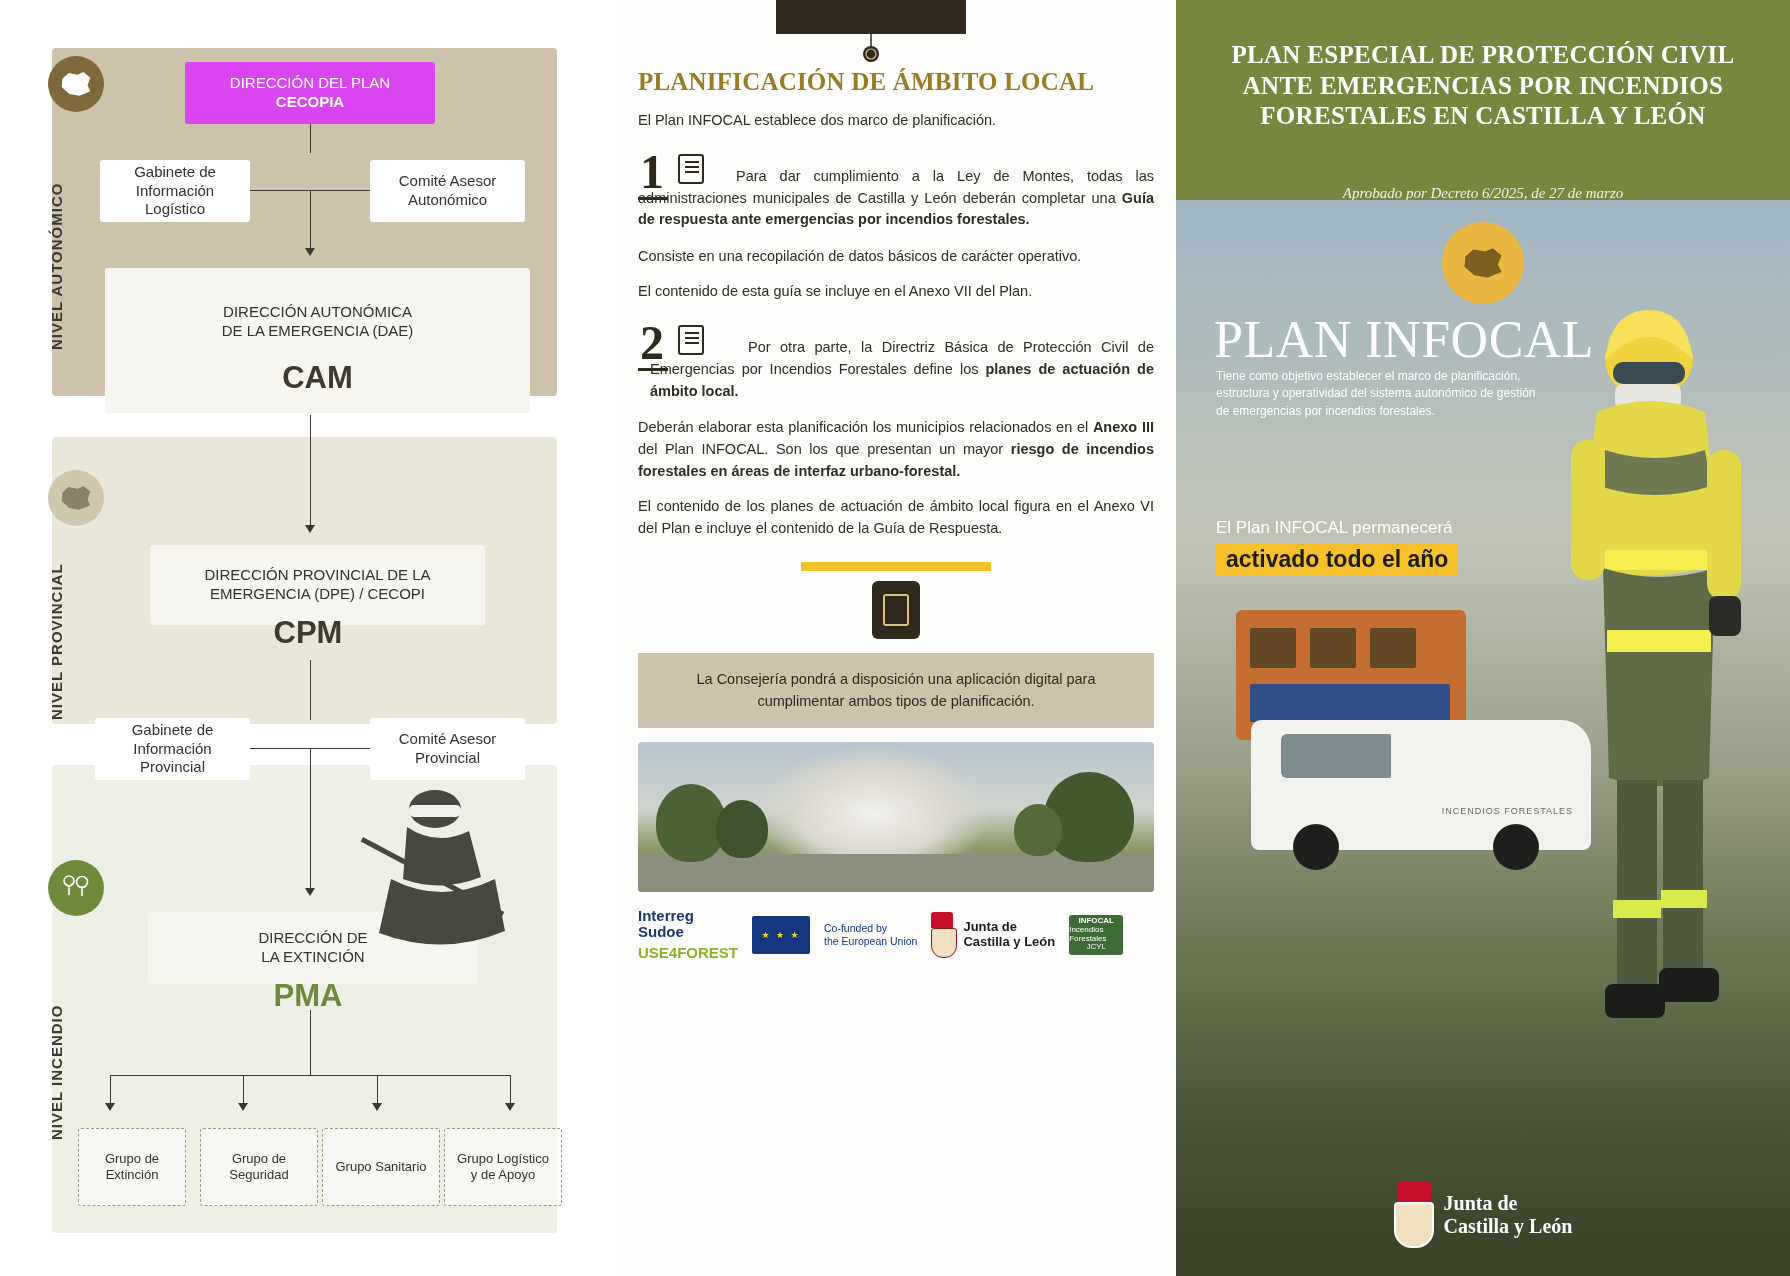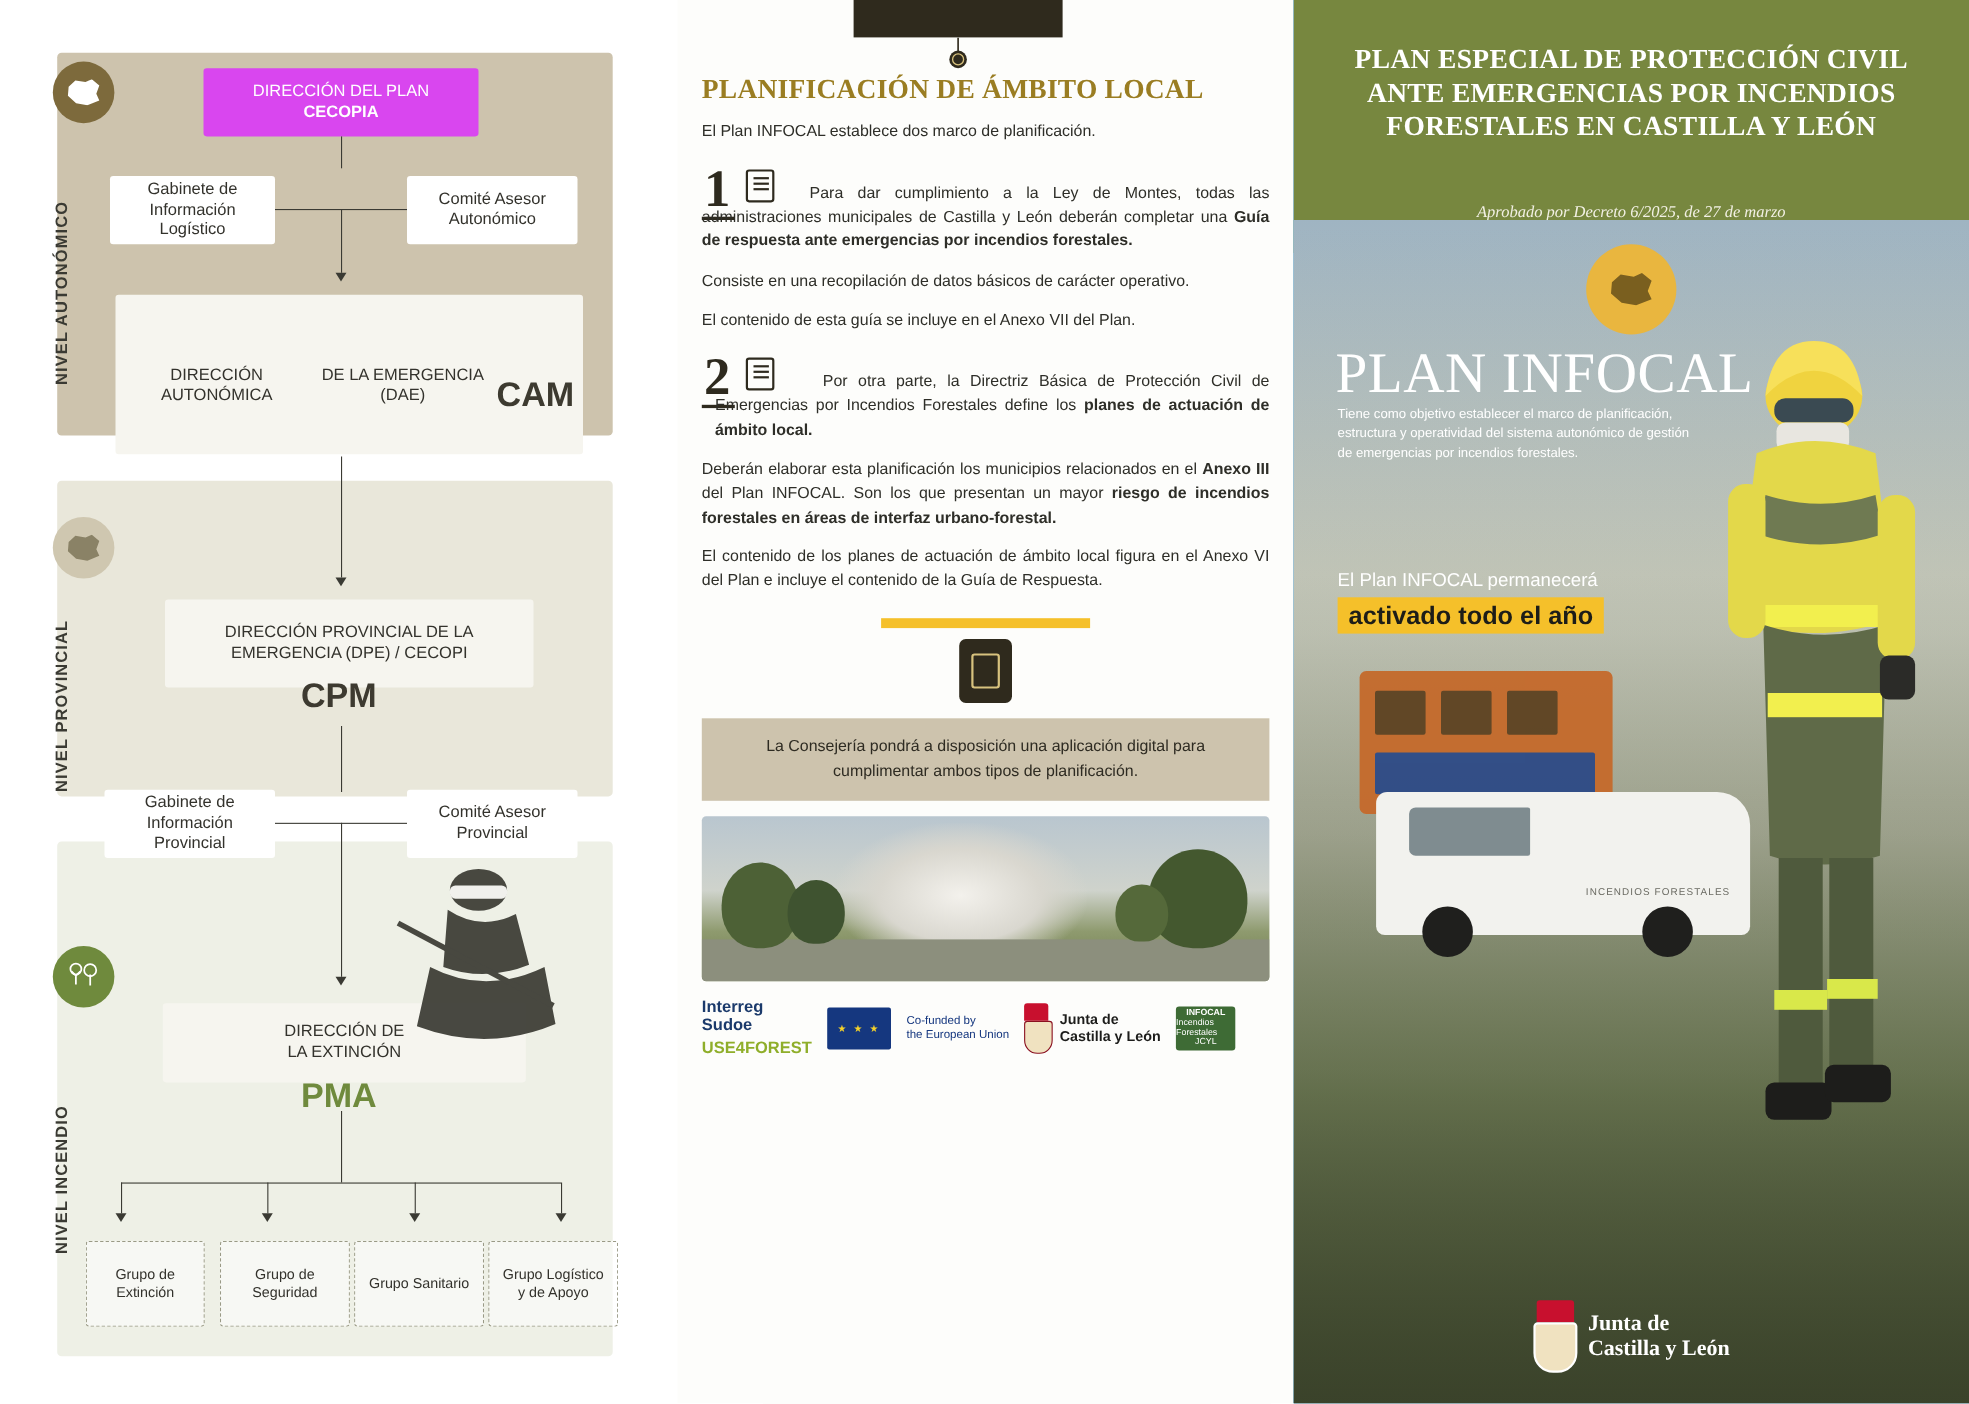--- a/index.html
+++ b/index.html
@@ -148,21 +148,21 @@
   .shield { width:26px;height:30px;background:#f0e2c0;border:1.5px solid #8a1020;border-radius:3px 3px 12px 12px; }
   .jcyl-text { font-size:13px; font-weight:bold; color:#1d1d1b; line-height:1.15; }
   .infocal-badge {
     width:54px;height:40px;background:#3e6b35;color:#fff;border-radius:3px;
     display:flex;flex-direction:column;align-items:center;justify-content:center;font-size:8px;line-height:1.1;
   }
 
   
   .panel-right {
     position:relative; width:614px; height:1276px; flex:0 0 614px; overflow:hidden;
-    background:#0369a1;
+    background:#8b5cf6;
   }
   .cover-top {
     position:absolute; left:0; top:0; width:100%; height:230px;
     background:#77873f;
   }
   .cover-title {
     position:absolute; left:0; top:40px; width:100%;
     text-align:center; color:#ffffff;
     font-family:"Liberation Serif", serif; font-weight:bold;
     font-size:25px; line-height:1.22; letter-spacing:0.3px;
@@ -259,21 +259,21 @@
 
     <div class="line vline" style="left:310px; top:124px; height:29px;"></div>
     <div class="line hline" style="left:175px; top:190px; width:270px;"></div>
 
     <div class="node node-white" style="left:100px; top:160px; width:150px; height:62px; flex-direction:column;">Gabinete de Información Logístico</div>
     <div class="node node-white" style="left:370px; top:160px; width:155px; height:62px; flex-direction:column;">Comité Asesor Autonómico</div>
 
     <div class="line vline" style="left:310px; top:190px; height:58px;"></div>
     <div class="arrow-down" style="left:305px; top:248px;"></div>
 
-    <div class="node node-light" style="left:105px; top:268px; width:425px; height:145px; flex-direction:row; justify-content:center; padding-top:26px;">
+    <div class="node node-light" style="left:105px; top:268px; width:425px; height:145px; flex-direction:column; justify-content:center; padding-top:26px;">
       <div>DIRECCIÓN AUTONÓMICA</div>
       <div>DE LA EMERGENCIA (DAE)</div>
       <div class="big-acr acr-cam" style="margin-top:18px;">CAM</div>
     </div>
 
     <div class="line vline" style="left:310px; top:415px; height:110px;"></div>
     <div class="arrow-down" style="left:305px; top:525px;"></div>
 
     <div class="node node-light" style="left:150px; top:545px; width:335px; height:80px; flex-direction:column;">
       <div>DIRECCIÓN PROVINCIAL DE LA</div>

